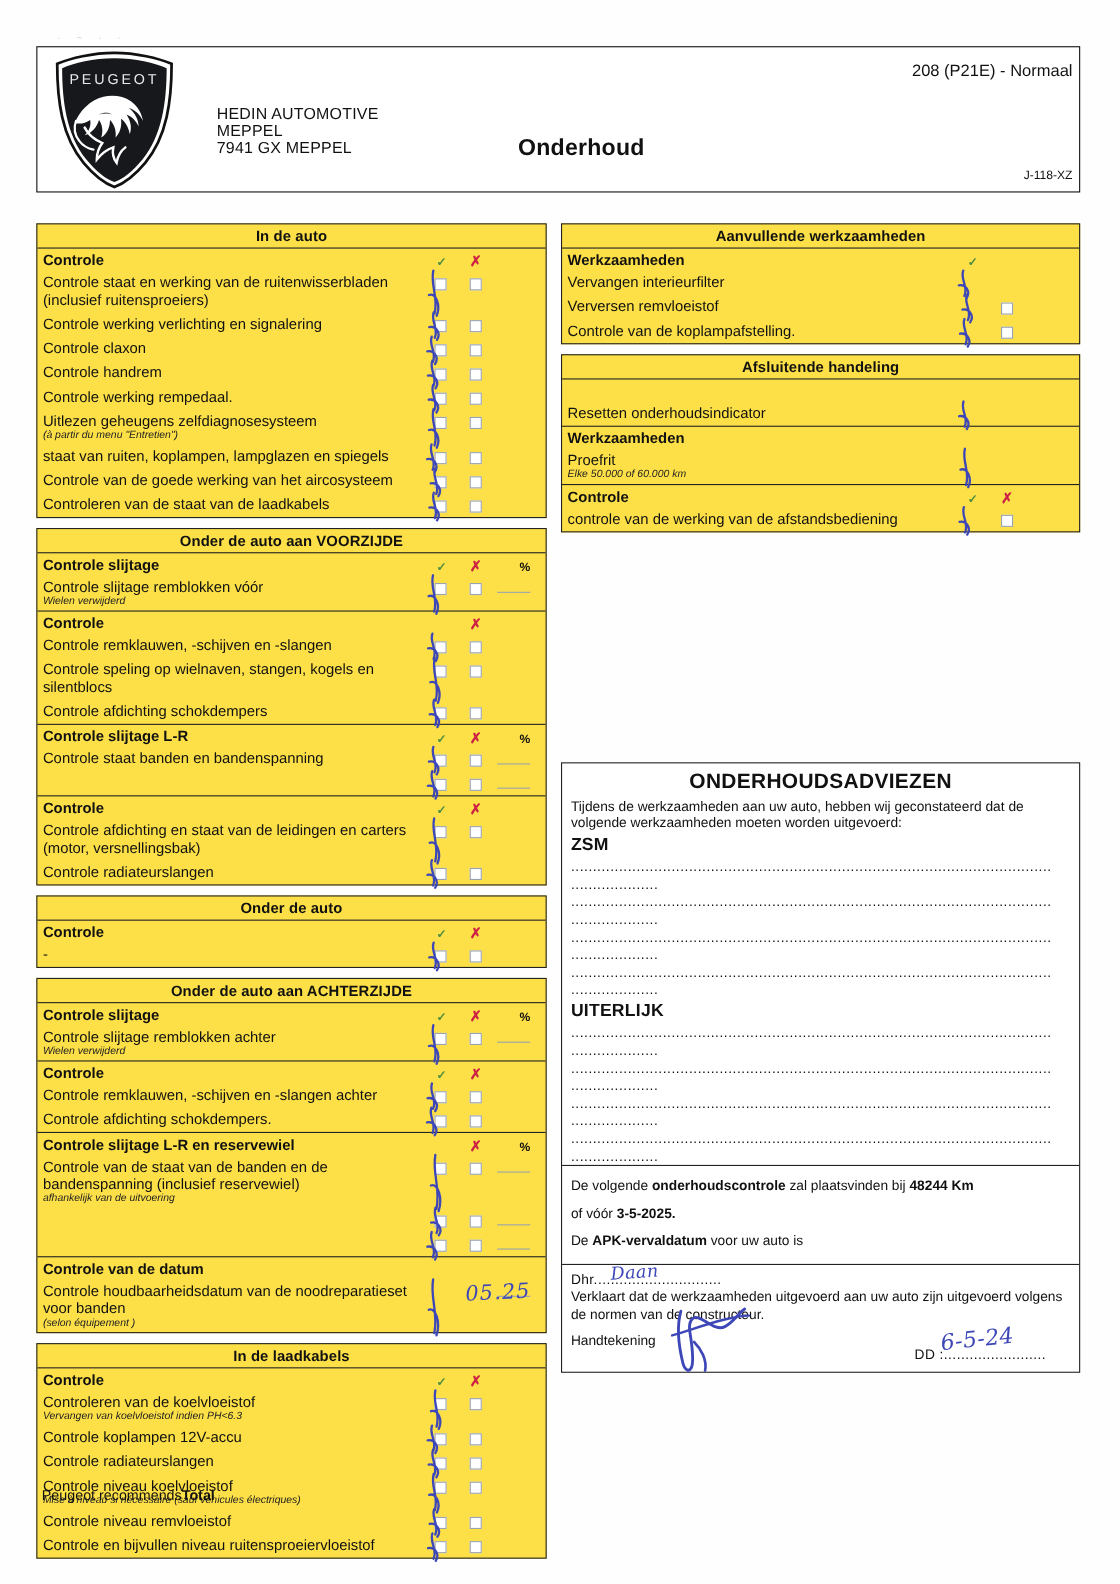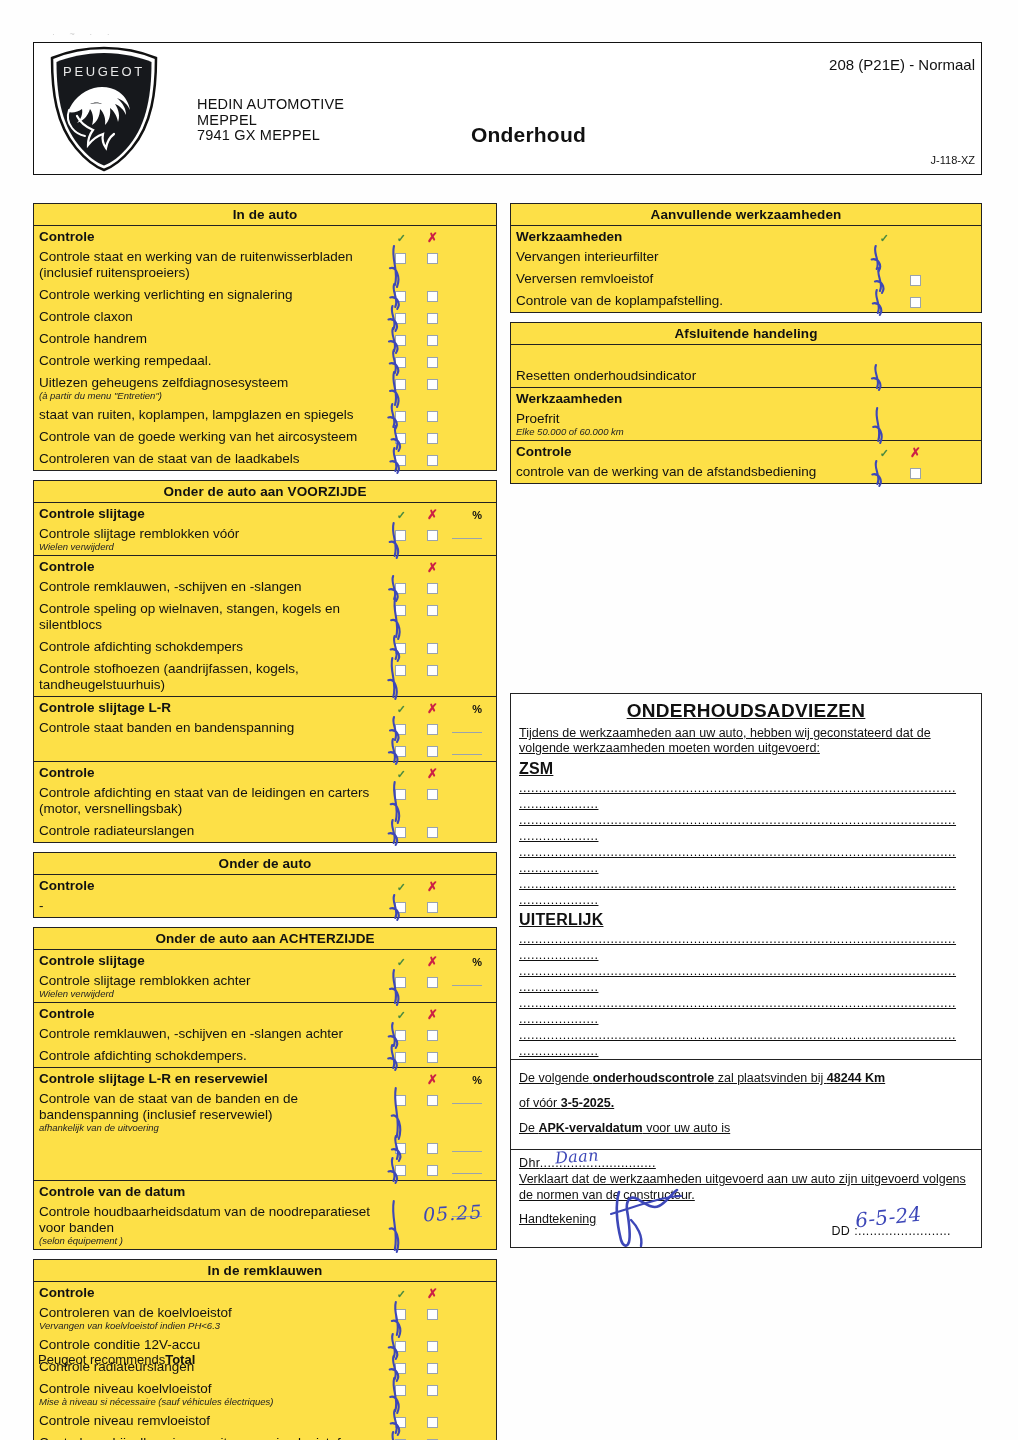--- a/index.html
+++ b/index.html
@@ -84,21 +84,21 @@
 
   
   .hw {
     position:absolute; color:#3d47b8; pointer-events:none;
     font-family:"DejaVu Serif", serif; font-style:italic;
   }
   .scribble { position:absolute; pointer-events:none; }
   .scribble svg { display:block; overflow:visible; }
 
   
-  .advice { position:absolute; left:510px; top:693px; width:472px; border:1.3px solid #222; background:#fff;text-decoration:underline; }
+  .advice { position:absolute; left:510px; top:693px; width:472px; border:1.3px solid #222; background:#fff; }
   .advice h2 {
     margin:0; text-align:center; font-size:19px; font-weight:bold;
     letter-spacing:.3px; padding:6px 0 2px;
   }
   .advice p.intro { margin:0; padding:2px 8px 2px; font-size:12.5px; line-height:14.5px; }
   .advice h3 { margin:0; padding:3px 0 2px 8px; font-size:16px; font-weight:bold; letter-spacing:.2px;}
   .dotline { padding:0 8px; font-size:12.5px; letter-spacing:.5px; color:#111;
              white-space:nowrap; overflow:hidden; line-height:16px; }
   .dotline.short { }
   .nextblk { border-top:1.3px solid #222; padding:6px 8px 8px; font-size:12.5px; line-height:25px; }
@@ -298,31 +298,20 @@
           <span class="txt">Controle afdichting schokdempers</span>
           <span class="mk c1"><span class="chk"></span></span>
           <span class="mk c2"><span class="chk"></span></span>
           <span class="scribble" style="right: 88px; top: -2px;">
             <svg width="22" height="28">
               <path d="M8.629766803840878 2 C5.629766803840878 9.799999999999999 13.629766803840878 16.8 9.629766803840878 25
              M4.629766803840878 15.400000000000002 C10.629766803840878 14 15.629766803840878 21 11.629766803840878 27" fill="none" stroke="#3d47b8" stroke-width="2.1" stroke-linecap="round"></path>
             </svg>
           </span>
         </div>
-        <div class="row">
-          <span class="txt">Controle stofhoezen (aandrijfassen, kogels, tandheugelstuurhuis)</span>
-          <span class="mk c1"><span class="chk"></span></span>
-          <span class="mk c2"><span class="chk"></span></span>
-          <span class="scribble" style="right: 88px; top: -2px;">
-            <svg width="22" height="44">
-              <path d="M6.306327160493828 2 C3.3063271604938276 15.399999999999999 11.306327160493828 26.4 7.306327160493828 41
-             M2.3063271604938276 24.200000000000003 C8.306327160493828 22 13.306327160493828 33 9.306327160493828 43" fill="none" stroke="#3d47b8" stroke-width="2.1" stroke-linecap="round"></path>
-            </svg>
-          </span>
-        </div>
       </div>
       <div class="grp">
         <div class="grptitle"><span>Controle slijtage L-R</span><span class="mk c1"><span class="tick">✓</span></span><span class="mk c2"><span class="cross">✗</span></span><span class="mk c3"><span class="pct">%</span></span></div>
         <div class="row">
           <span class="txt">Controle staat banden en bandenspanning</span>
           <span class="mk c1"><span class="chk"></span></span>
           <span class="mk c2"><span class="chk"></span></span>
           <span class="mk c3"><span class="pline"></span></span>
           <span class="scribble" style="right: 88px; top: -2px;">
             <svg width="22" height="28">
@@ -477,36 +466,36 @@
           <span class="scribble" style="right: 88px; top: -2px;">
             <svg width="22" height="54">
               <path d="M7.7769032921810695 2 C4.7769032921810695 18.9 12.77690329218107 32.4 8.77690329218107 51
              M3.7769032921810695 29.700000000000003 C9.77690329218107 27 14.77690329218107 40.5 10.77690329218107 53" fill="none" stroke="#3d47b8" stroke-width="2.1" stroke-linecap="round"></path>
             </svg>
           </span>
         </div>
       </div>
     </div>
     <div class="block">
-      <div class="blockhead">In de remklauwen</div>
+      <div class="blockhead">In de laadkabels</div>
       <div class="grp">
         <div class="grptitle"><span>Controle</span><span class="mk c1"><span class="tick">✓</span></span><span class="mk c2"><span class="cross">✗</span></span></div>
         <div class="row">
           <span class="txt">Controleren van de koelvloeistof<span class="sub">Vervangen van koelvloeistof indien PH&lt;6.3</span></span>
           <span class="mk c1"><span class="chk"></span></span>
           <span class="mk c2"><span class="chk"></span></span>
           <span class="scribble" style="right: 88px; top: -2px;">
             <svg width="22" height="38">
               <path d="M9.822805212620027 2 C6.822805212620027 13.299999999999999 14.822805212620027 22.8 10.822805212620027 35
              M5.822805212620027 20.900000000000002 C11.822805212620027 19 16.822805212620025 28.5 12.822805212620027 37" fill="none" stroke="#3d47b8" stroke-width="2.1" stroke-linecap="round"></path>
             </svg>
           </span>
         </div>
         <div class="row">
-          <span class="txt">Controle conditie 12V-accu</span>
+          <span class="txt">Controle koplampen 12V-accu</span>
           <span class="mk c1"><span class="chk"></span></span>
           <span class="mk c2"><span class="chk"></span></span>
           <span class="scribble" style="right: 88px; top: -2px;">
             <svg width="22" height="28">
               <path d="M6.7565672153635115 2 C3.7565672153635115 9.799999999999999 11.75656721536351 16.8 7.7565672153635115 25
              M2.7565672153635115 15.400000000000002 C8.75656721536351 14 13.75656721536351 21 9.75656721536351 27" fill="none" stroke="#3d47b8" stroke-width="2.1" stroke-linecap="round"></path>
             </svg>
           </span>
         </div>
         <div class="row">

